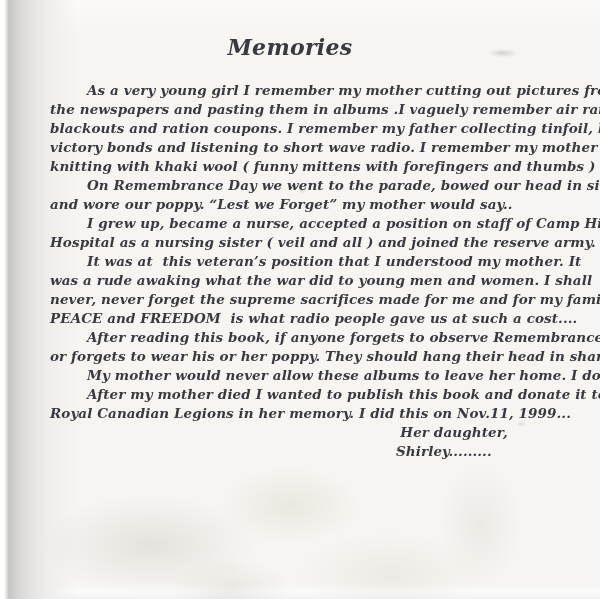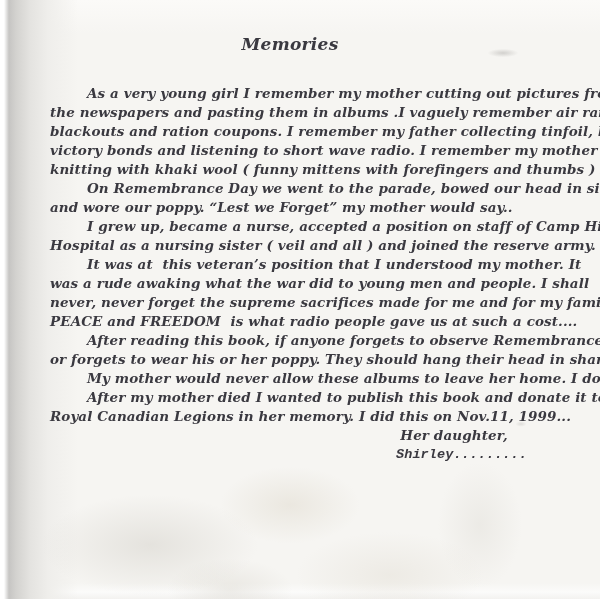--- a/index.html
+++ b/index.html
@@ -36,57 +36,57 @@
 
   .content {
     position: absolute;
     left: 50px;
     top: 34px;
     width: 500px;
   }
 
   .title {
     text-align: center;
-    font-size: 17px;
+    font-size: 22px;
     font-weight: 700;
     letter-spacing: 0.3px;
-    margin-bottom: 30px;
+    margin-bottom: 21px;
     margin-right: 20px; 
   }
 
   .line {
     font-size: 13.5px;
     font-weight: 700;
     line-height: 19px;
     white-space: pre;
     letter-spacing: 0.1px;
   }
 
   .line.indent   { padding-left: 37px; }
   .line.signoff1 { padding-left: 308px; text-align: center; }
-  .line.signoff2 { padding-left: 346px; font-family: Liberation Mono, monospace; }
+  .line.signoff2 { padding-left: 346px; }
 </style>
 </head>
 <body>
 
 <div class="scan">
   <div class="content">
     <div class="title">Memories</div>
     <div id="memoir-body">
         <div class="line indent">As a very young girl I remember my mother cutting out pictures from</div>
         <div class="line">the newspapers and pasting them in albums .I vaguely remember air raids,</div>
         <div class="line">blackouts and ration coupons. I remember my father collecting tinfoil, buying</div>
         <div class="line">victory bonds and listening to short wave radio. I remember my mother</div>
         <div class="line">knitting with khaki wool ( funny mittens with forefingers and thumbs ) I</div>
         <div class="line indent">On Remembrance Day we went to the parade, bowed our head in silence</div>
         <div class="line">and wore our poppy. “Lest we Forget” my mother would say..</div>
         <div class="line indent">I grew up, became a nurse, accepted a position on staff of Camp Hill</div>
         <div class="line">Hospital as a nursing sister ( veil and all ) and joined the reserve army.</div>
         <div class="line indent">It was at  this veteran’s position that I understood my mother. It</div>
-        <div class="line">was a rude awaking what the war did to young men and people. I shall</div>
+        <div class="line">was a rude awaking what the war did to young men and women. I shall</div>
         <div class="line">never, never forget the supreme sacrifices made for me and for my family.</div>
         <div class="line">PEACE and FREEDOM  is what radio people gave us at such a cost....</div>
         <div class="line indent">After reading this book, if anyone forgets to observe Remembrance Day</div>
         <div class="line">or forgets to wear his or her poppy. They should hang their head in shame</div>
         <div class="line indent">My mother would never allow these albums to leave her home. I don’t</div>
         <div class="line indent">After my mother died I wanted to publish this book and donate it to the</div>
         <div class="line">Royal Canadian Legions in her memory. I did this on Nov.11, 1999...</div>
         <div class="line signoff1">Her daughter,</div>
         <div class="line signoff2">Shirley.........</div>
       </div>

